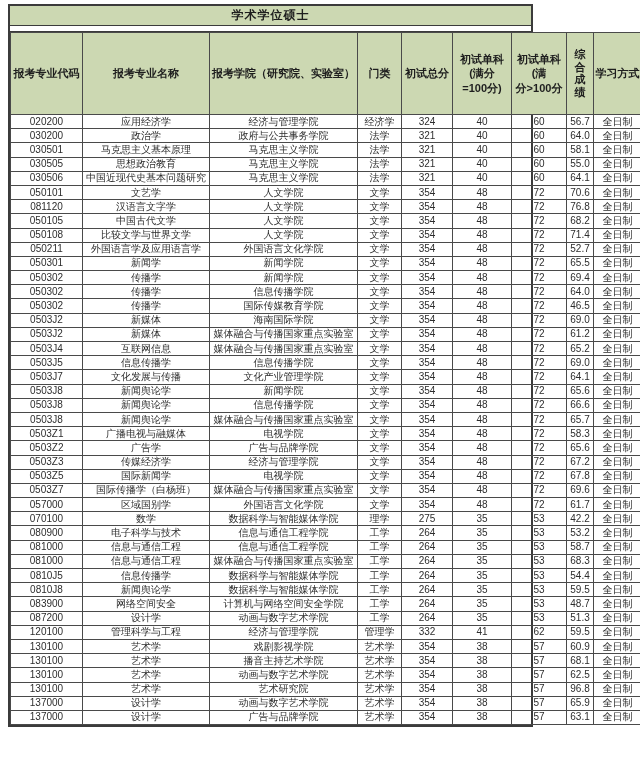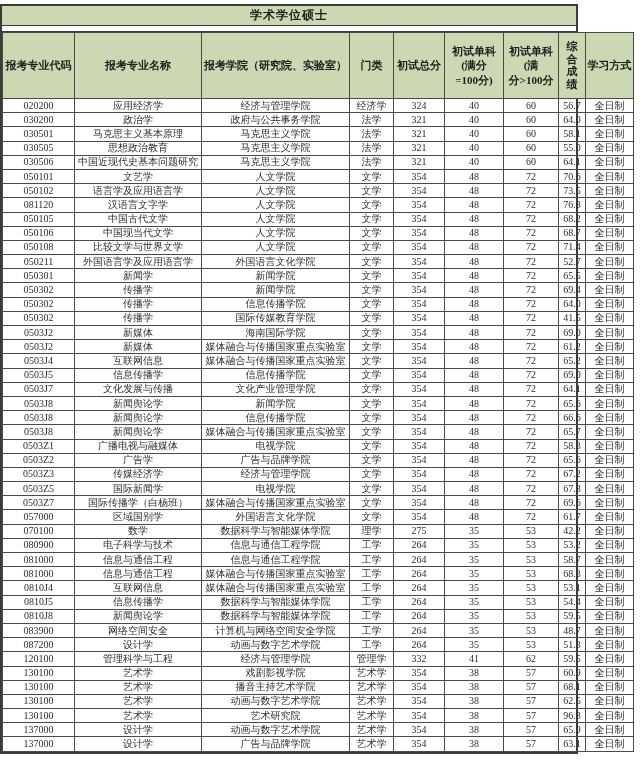--- a/index.html
+++ b/index.html
@@ -6,24 +6,23 @@
     margin: 0;
     padding: 0;
     width: 640px;
     height: 777px;
     overflow: hidden;
     background: #ffffff;
     font-family: "Liberation Sans", "DejaVu Sans", sans-serif;
   }
   .sheet {
     position: absolute;
-    left: 0;
+    left: 8px;
     top: 4px;
-    width: 578px;
-    font-family: Liberation Serif, serif;
+    width: 525px;
   }
   .outer {
     border: 2px solid #3b3b3b;
   }
   .title-bar {
     background: #ccd8b2;
     border-bottom: 1px solid #3b3b3b;
     height: 19px;
     display: flex;
     align-items: center;
@@ -51,21 +50,21 @@
     padding: 0;
   }
   thead th {
     background: #ccd8b2;
     font-size: 11px;
     font-weight: bold;
     color: #1e1e1e;
     height: 57px;
     line-height: 1.3;
     white-space: pre-line;
-    padding: 4px 1px;
+    padding: 12px 1px;
   }
   thead th.vert .vtext {
     display: inline-block;
     width: 12px;
     word-break: break-all;
     line-height: 1.15;
   }
   tbody td {
     font-size: 10px;
     color: #2d2d2d;
@@ -180,31 +179,20 @@
             <td>文艺学</td>
             <td>人文学院</td>
             <td>文学</td>
             <td>354</td>
             <td>48</td>
             <td>72</td>
             <td>70.6</td>
             <td>全日制</td>
           </tr>
           <tr>
-            <td>050102</td>
-            <td>语言学及应用语言学</td>
-            <td>人文学院</td>
-            <td>文学</td>
-            <td>354</td>
-            <td>48</td>
-            <td>72</td>
-            <td>73.5</td>
-            <td>全日制</td>
-          </tr>
-          <tr>
             <td>081120</td>
             <td>汉语言文字学</td>
             <td>人文学院</td>
             <td>文学</td>
             <td>354</td>
             <td>48</td>
             <td>72</td>
             <td>76.8</td>
             <td>全日制</td>
           </tr>
@@ -213,31 +201,20 @@
             <td>中国古代文学</td>
             <td>人文学院</td>
             <td>文学</td>
             <td>354</td>
             <td>48</td>
             <td>72</td>
             <td>68.2</td>
             <td>全日制</td>
           </tr>
           <tr>
-            <td>050106</td>
-            <td>中国现当代文学</td>
-            <td>人文学院</td>
-            <td>文学</td>
-            <td>354</td>
-            <td>48</td>
-            <td>72</td>
-            <td>68.7</td>
-            <td>全日制</td>
-          </tr>
-          <tr>
             <td>050108</td>
             <td>比较文学与世界文学</td>
             <td>人文学院</td>
             <td>文学</td>
             <td>354</td>
             <td>48</td>
             <td>72</td>
             <td>71.4</td>
             <td>全日制</td>
           </tr>
@@ -286,21 +263,21 @@
             <td>全日制</td>
           </tr>
           <tr>
             <td>050302</td>
             <td>传播学</td>
             <td>国际传媒教育学院</td>
             <td>文学</td>
             <td>354</td>
             <td>48</td>
             <td>72</td>
-            <td>41.5</td>
+            <td>46.5</td>
             <td>全日制</td>
           </tr>
           <tr>
             <td>0503J2</td>
             <td>新媒体</td>
             <td>海南国际学院</td>
             <td>文学</td>
             <td>354</td>
             <td>48</td>
             <td>72</td>
@@ -485,31 +462,20 @@
           </tr>
           <tr>
             <td>081000</td>
             <td>信息与通信工程</td>
             <td>媒体融合与传播国家重点实验室</td>
             <td>工学</td>
             <td>264</td>
             <td>35</td>
             <td>53</td>
             <td>68.3</td>
-            <td>全日制</td>
-          </tr>
-          <tr>
-            <td>0810J4</td>
-            <td>互联网信息</td>
-            <td>媒体融合与传播国家重点实验室</td>
-            <td>工学</td>
-            <td>264</td>
-            <td>35</td>
-            <td>53</td>
-            <td>53.1</td>
             <td>全日制</td>
           </tr>
           <tr>
             <td>0810J5</td>
             <td>信息传播学</td>
             <td>数据科学与智能媒体学院</td>
             <td>工学</td>
             <td>264</td>
             <td>35</td>
             <td>53</td>

